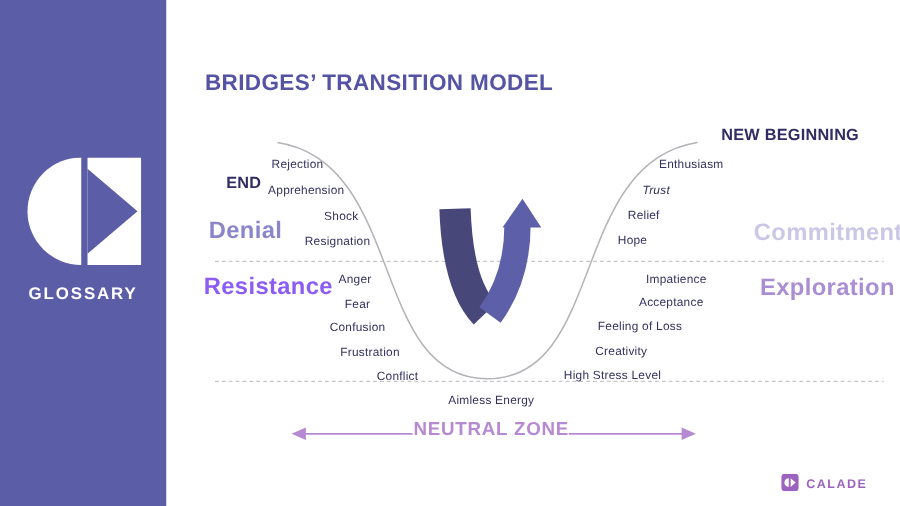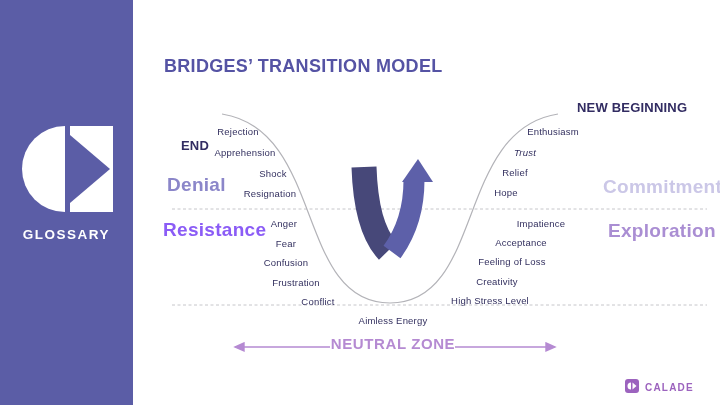--- a/index.html
+++ b/index.html
@@ -96,21 +96,21 @@
       <span class="feeling" style="left: 284px; top: 218px;">Anger</span>
       <span class="feeling" style="left: 286px; top: 238px;">Fear</span>
       <span class="feeling" style="left: 286px; top: 257px;">Confusion</span>
       <span class="feeling" style="left: 296px; top: 277px;">Frustration</span>
       <span class="feeling" style="left: 318px; top: 296px; text-align: right;">Conflict</span>
       <span class="feeling" style="left: 553px; top: 126px;">Enthusiasm</span>
       <span class="feeling" style="left: 525px; top: 147px; font-style: italic;">Trust</span>
       <span class="feeling" style="left: 515px; top: 167px;">Relief</span>
       <span class="feeling" style="left: 506px; top: 187px; text-align: center;">Hope</span>
       <span class="feeling" style="left: 517px; top: 218px; padding-left: 48px;">Impatience</span>
-      <span class="feeling" style="left: 521px; top: 237px; text-align: center;">Acceptance</span>
+      <span class="feeling" style="left: 537px; top: 237px; text-align: center;">Acceptance</span>
       <span class="feeling" style="left: 512px; top: 256px;">Feeling of Loss</span>
       <span class="feeling" style="left: 497px; top: 276px;">Creativity</span>
       <span class="feeling" style="left: 490px; top: 295px;">High Stress Level</span>
     </div>
 
   <div class="aimless">Aimless Energy</div>
   <div class="neutral">NEUTRAL ZONE</div>
 
   <svg class="brand-svg" width="14" height="14" viewBox="0 0 14 14">
     <rect x="0" y="0" width="14" height="14" rx="3" fill="var(--c-brand)"></rect>

